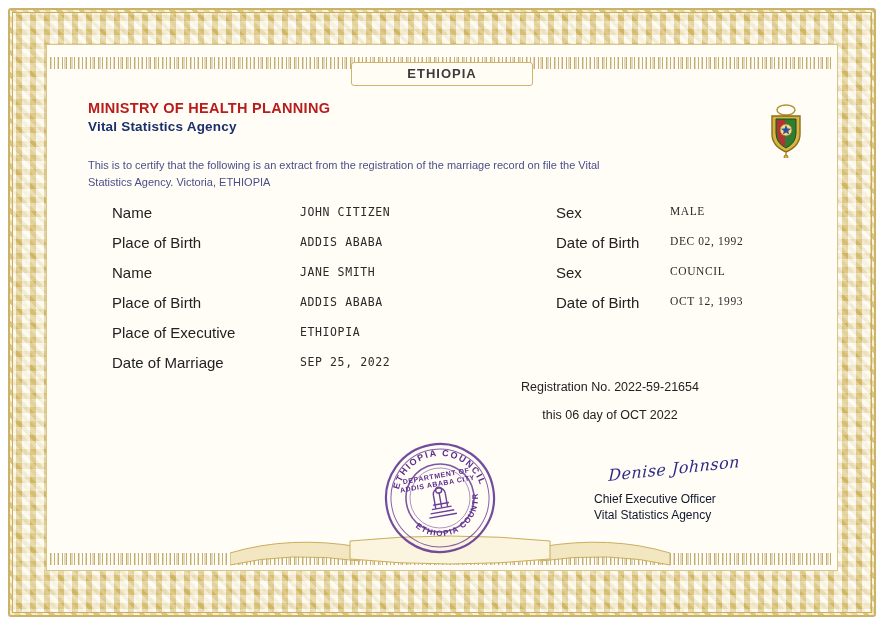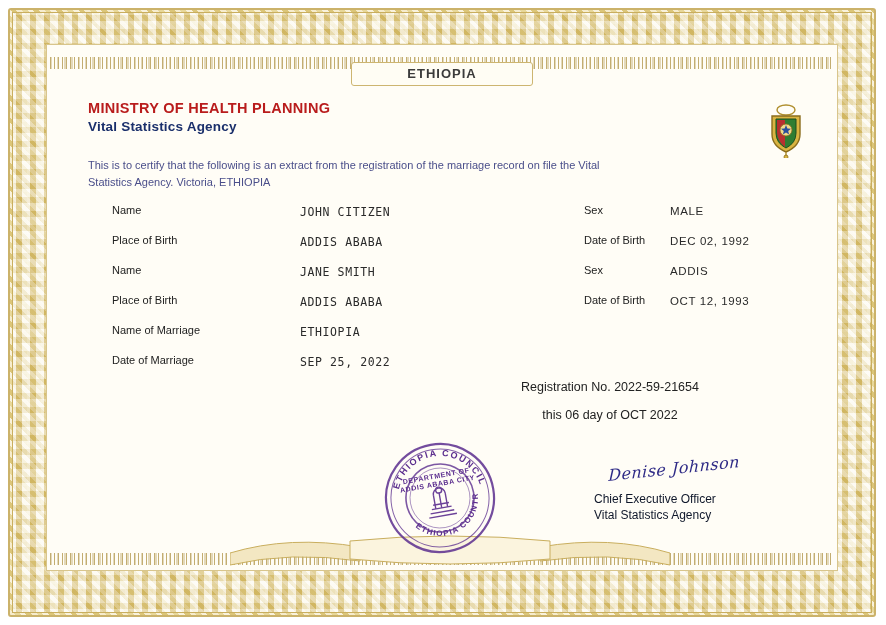--- a/index.html
+++ b/index.html
@@ -150,45 +150,44 @@
     z-index: 5;
   }
   .field-row {
     position: relative;
     height: 30px;
   }
   .f-label {
     position: absolute;
     left: 0;
     top: 2px;
-    font-size: 11px;
+    font-size: 15px;
     color: #222222;
   }
   .f-value {
     position: absolute;
     left: 188px;
     top: 3px;
     font-family: "DejaVu Sans Mono", monospace;
     font-size: 11.5px;
     letter-spacing: 0.6px;
     color: #2a2a2a;
   }
   .f-label2 {
     position: absolute;
     left: 444px;
     top: 2px;
-    font-size: 11px;
+    font-size: 15px;
     color: #222222;
-    margin-left: 28px;
   }
   .f-value2 {
     position: absolute;
     left: 558px;
     top: 3px;
-    font-family: Liberation Sans, sans-serif;
+    font-family: Liberation Serif, serif;
     font-size: 11.5px;
     letter-spacing: 0.6px;
     color: #2a2a2a;
   }
 
   
   .reg-block {
     position: absolute;
     left: 400px;
     top: 380px;
@@ -311,32 +310,32 @@
       <span class="f-label">Place of Birth</span>
       <span class="f-value">ADDIS ABABA</span>
       <span class="f-label2">Date of Birth</span>
       <span class="f-value2">DEC 02, 1992</span>
     </div>
 
     <div class="field-row">
       <span class="f-label">Name</span>
       <span class="f-value">JANE SMITH</span>
       <span class="f-label2">Sex</span>
-      <span class="f-value2">ADDIS</span>
+      <span class="f-value2">COUNCIL</span>
     </div>
 
     <div class="field-row">
       <span class="f-label">Place of Birth</span>
       <span class="f-value">ADDIS ABABA</span>
       <span class="f-label2">Date of Birth</span>
       <span class="f-value2">OCT 12, 1993</span>
     </div>
 
     <div class="field-row">
-      <span class="f-label">Name of Marriage</span>
+      <span class="f-label">Place of Executive</span>
       <span class="f-value">ETHIOPIA</span>
       <span class="f-label2"></span>
       <span class="f-value2"></span>
     </div>
 
     <div class="field-row">
       <span class="f-label">Date of Marriage</span>
       <span class="f-value">SEP 25, 2022</span>
       <span class="f-label2"></span>
       <span class="f-value2"></span>

